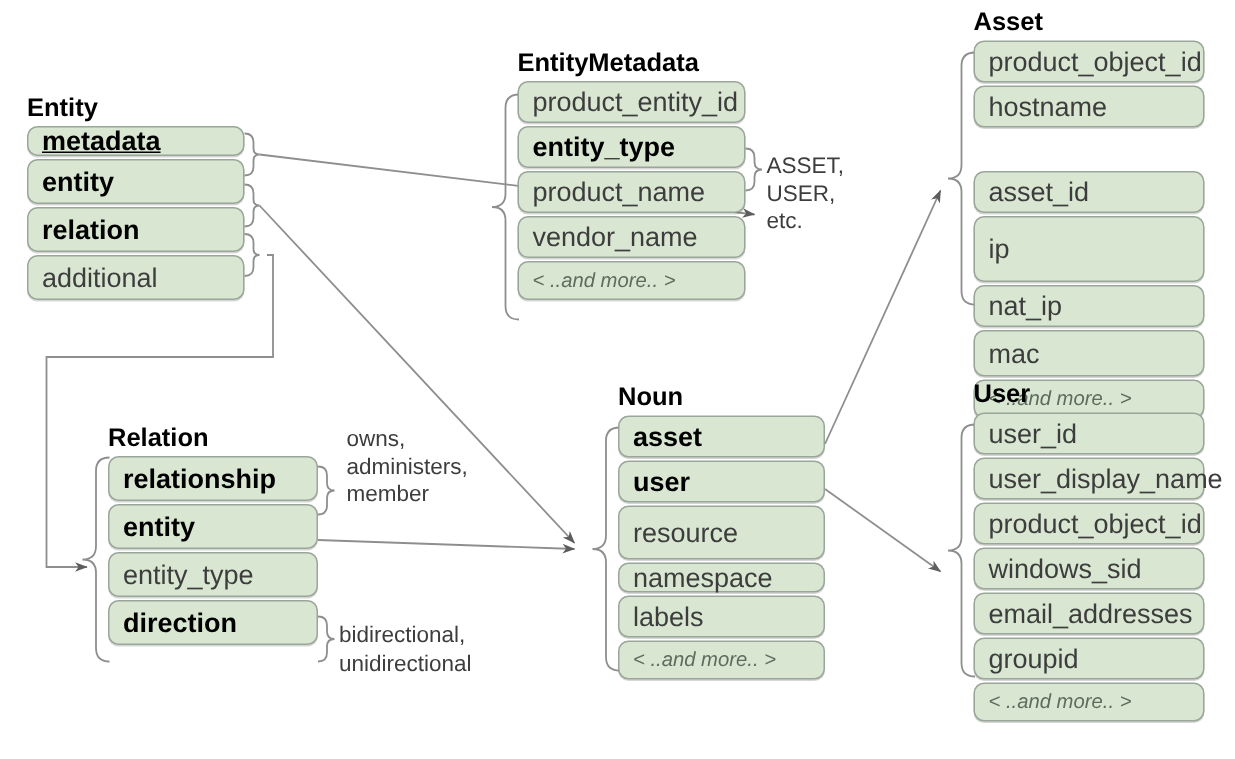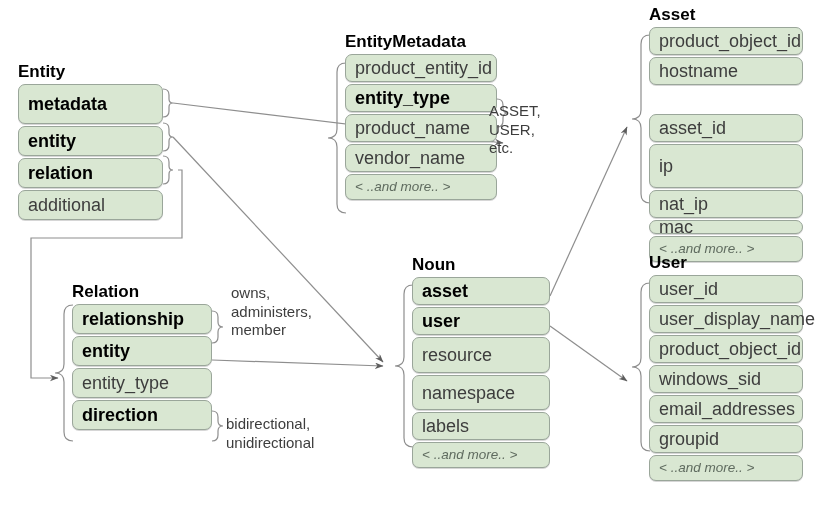--- a/index.html
+++ b/index.html
@@ -118,21 +118,21 @@
 
       <path d="M550,296 L627,127" marker-end="url(#arrow)"></path>
 
       <path d="M550,326 L627,381" marker-end="url(#arrow)"></path>
     </g>
   </svg>
 
   <div class="group" style="left:18px; top:62px; width:145px;">
     <div class="group-title">Entity</div>
     <div class="rows">
-      <div class="row bold" style="height:40px;">metadata</div>
+      <div class="row bold" style="height:20px;text-decoration:underline;">metadata</div>
       <div class="row bold" style="height:30px;">entity</div>
       <div class="row bold" style="height:30px;">relation</div>
       <div class="row" style="height:30px;">additional</div>
     </div>
   </div>
 
   <div class="group" style="left:345px; top:32px; width:152px;">
     <div class="group-title">EntityMetadata</div>
     <div class="rows">
       <div class="row" style="height:28px;">product_entity_id</div>
@@ -144,32 +144,32 @@
   </div>
 
   <div class="group" style="left:649px; top:5px; width:154px;">
     <div class="group-title">Asset</div>
     <div class="rows">
       <div class="row" style="height:28px;">product_object_id</div>
       <div class="row" style="height:28px;">hostname</div>
       <div class="row" style="height:28px;margin-top:29px;">asset_id</div>
       <div class="row" style="height:44px;">ip</div>
       <div class="row" style="height:28px;">nat_ip</div>
-      <div class="row" style="height:14px;">mac</div>
+      <div class="row" style="height:31px;">mac</div>
       <div class="row more" style="height:26px;">&lt; ..and more.. &gt;</div>
     </div>
   </div>
 
   <div class="group" style="left:412px; top:255px; width:138px;">
     <div class="group-title">Noun</div>
     <div class="rows">
       <div class="row bold" style="height:28px;">asset</div>
       <div class="row bold" style="height:28px;">user</div>
       <div class="row" style="height:36px;">resource</div>
-      <div class="row" style="height:35px;">namespace</div>
+      <div class="row" style="height:20px;">namespace</div>
       <div class="row" style="height:28px;">labels</div>
       <div class="row more" style="height:26px;">&lt; ..and more.. &gt;</div>
     </div>
   </div>
 
   <div class="group" style="left:649px; top:253px; width:154px;">
     <div class="group-title">User</div>
     <div class="rows">
       <div class="row" style="height:28px;">user_id</div>
       <div class="row" style="height:28px;">user_display_name</div>
@@ -184,21 +184,21 @@
   <div class="group" style="left:72px; top:282px; width:140px;">
     <div class="group-title" style="margin-left:0;">Relation</div>
     <div class="rows">
       <div class="row bold" style="height:30px;">relationship</div>
       <div class="row bold" style="height:30px;">entity</div>
       <div class="row" style="height:30px;">entity_type</div>
       <div class="row bold" style="height:30px;">direction</div>
     </div>
   </div>
 
-  <div class="note" style="left:489px; top:102px;">ASSET,
+  <div class="note" style="left:511px; top:102px;">ASSET,
 USER,
 etc.</div>
 
   <div class="note" style="left:231px; top:284px;">owns,
 administers,
 member</div>
 
   <div class="note" style="left:226px; top:415px;">bidirectional,
 unidirectional</div>
 

